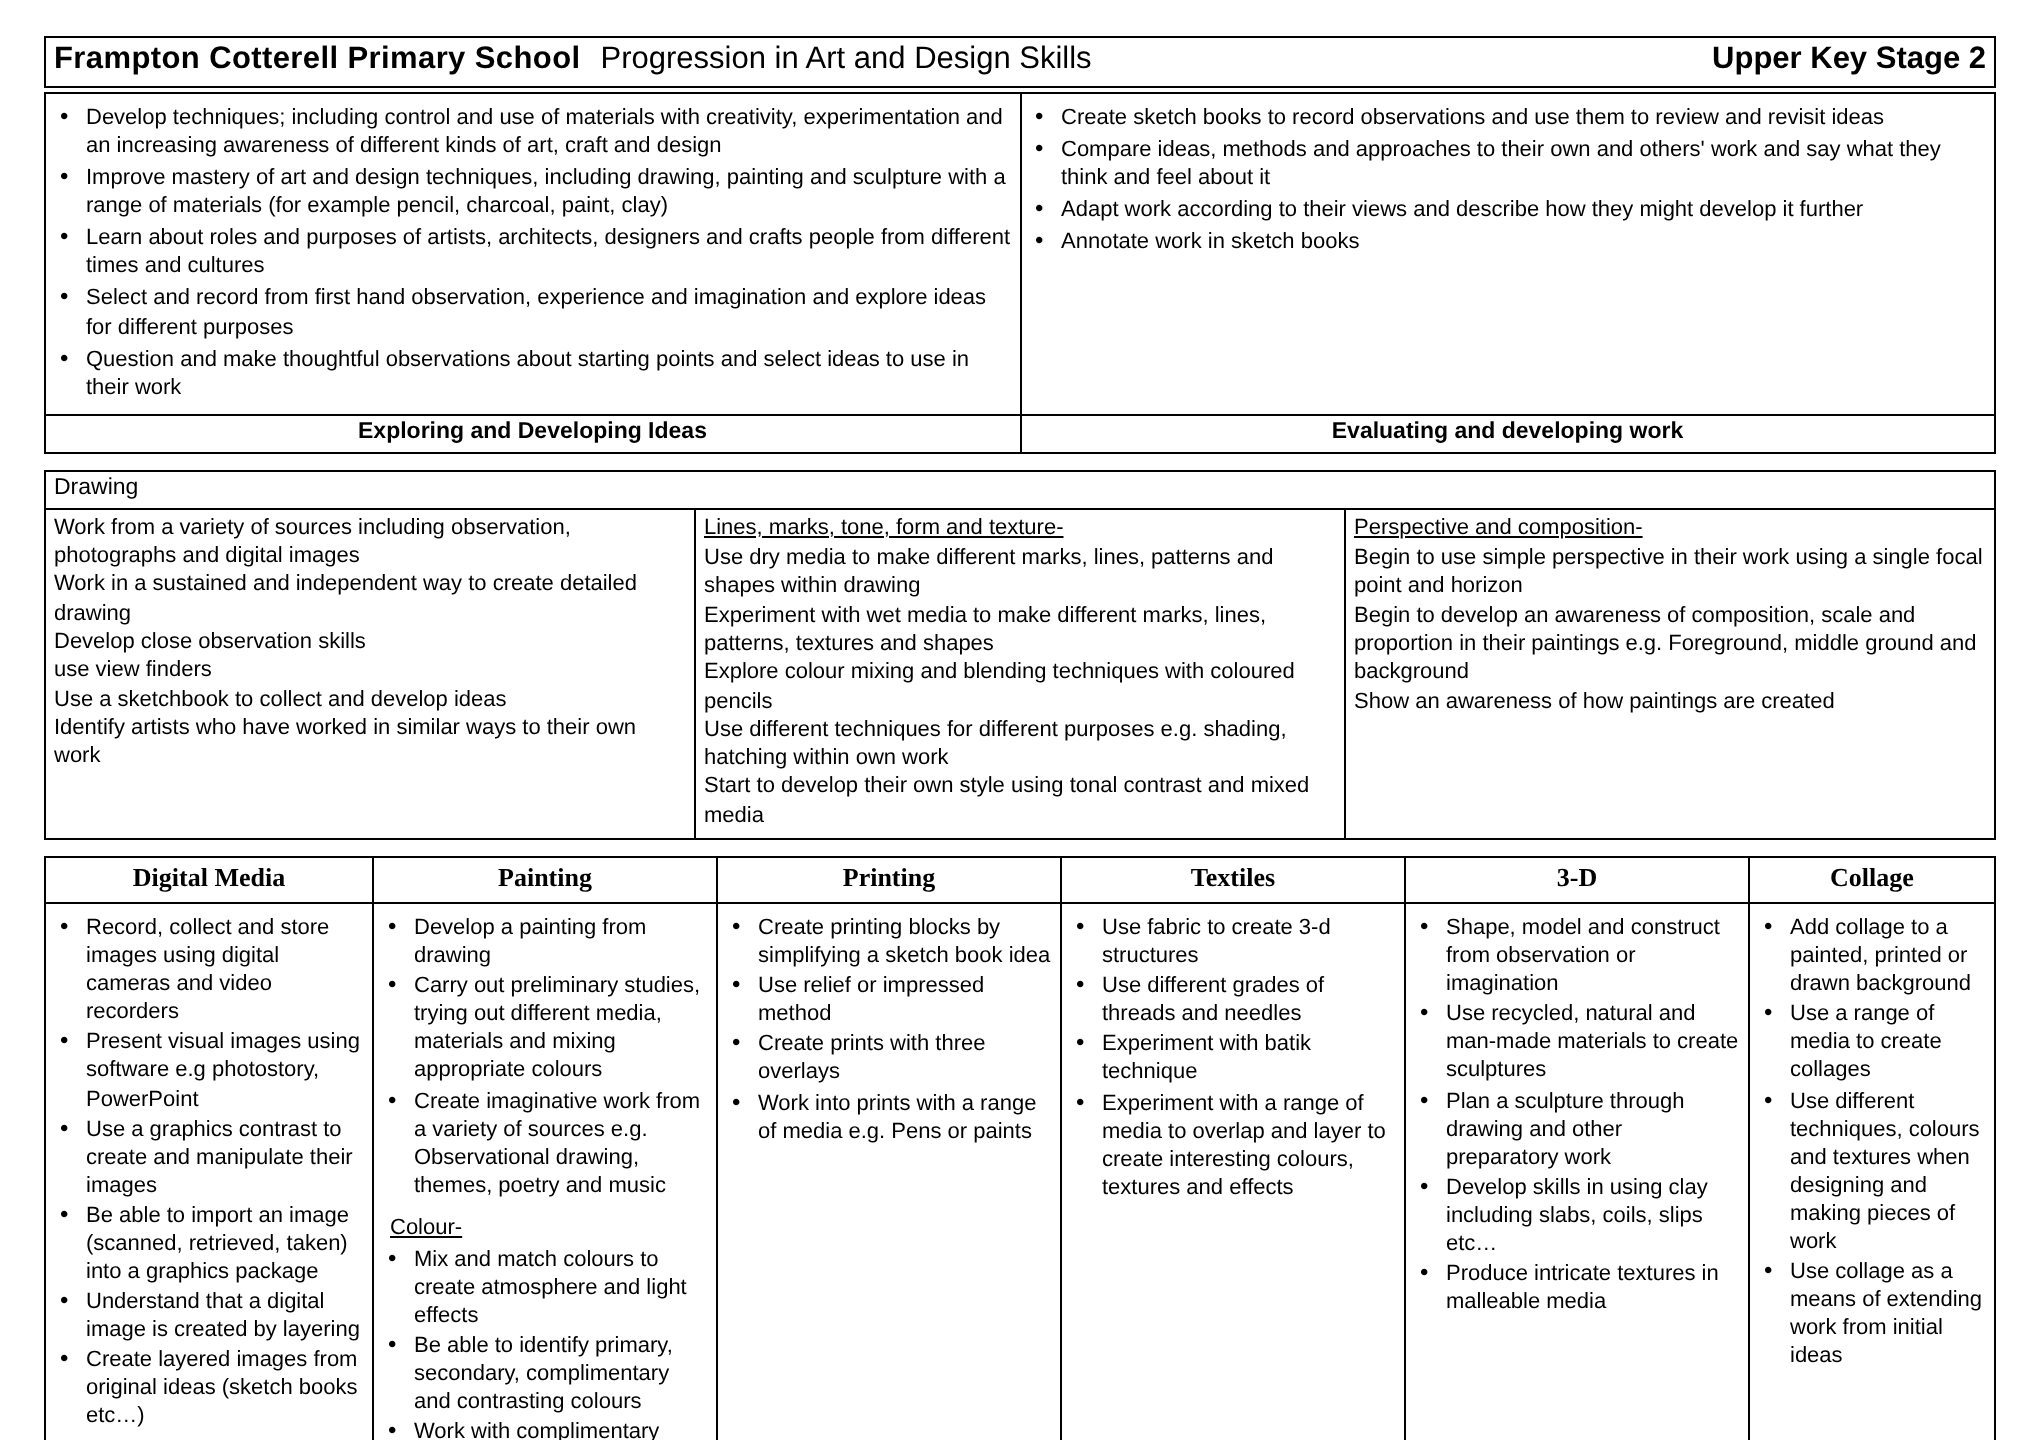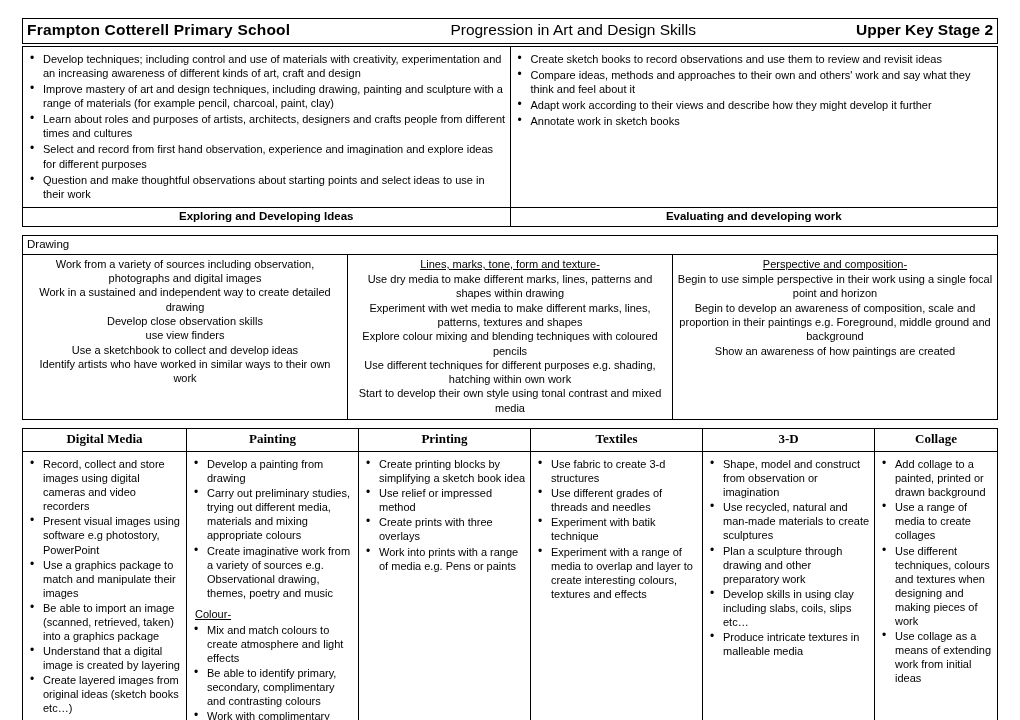--- a/index.html
+++ b/index.html
@@ -48,21 +48,20 @@
     font-size: 15.5px;
     font-weight: bold;
     letter-spacing: 0.2px;
     white-space: nowrap;
   }
   .doc-title {
     font-size: 15.5px;
     font-weight: normal;
     white-space: nowrap;
     flex: 1;
-    text-align: center;
     margin: 0 10px;
   }
   .key-stage {
     font-size: 15.5px;
     font-weight: bold;
     white-space: nowrap;
   }
 
   
   .sec-head {
@@ -96,21 +95,20 @@
     left: 3px;
     top: -1px;
     font-size: 12px;
   }
   ul.b.tight > li {
     margin-bottom: 1px;
   }
 
   
   .centre-lines {
-    text-align: center;
     font-size: 11px;
     line-height: 1.3;
     padding: 2px 4px;
   }
   .centre-lines .ln {
     display: block;
   }
   .centre-lines .hdr {
     display: block;
     text-decoration: underline;
@@ -226,21 +224,21 @@
       <td class="media-head" style="width:163px;">Textiles</td>
       <td class="media-head" style="width:163px;margin-top:38px;">3-D</td>
       <td class="media-head">Collage</td>
     </tr>
     <tr>
 
       <td class="media-cell">
         <ul class="b tight">
           <li>Record, collect and store images using digital cameras and video recorders</li>
           <li>Present visual images using software e.g photostory, PowerPoint</li>
-          <li>Use a graphics package to match and manipulate their images</li>
+          <li>Use a graphics contrast to create and manipulate their images</li>
           <li>Be able to import an image (scanned, retrieved, taken) into a graphics package</li>
           <li>Understand that a digital image is created by layering</li>
           <li>Create layered images from original ideas (sketch books etc…)</li>
         </ul>
       </td>
 
       <td class="media-cell">
         <ul class="b tight">
           <li>Develop a painting from drawing</li>
           <li>Carry out preliminary studies, trying out different media, materials and mixing appropriate colours</li>

